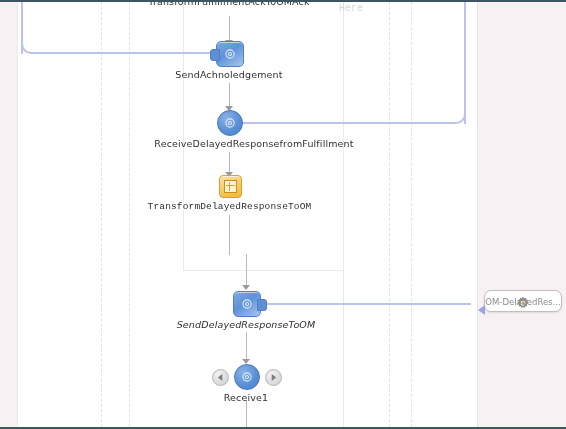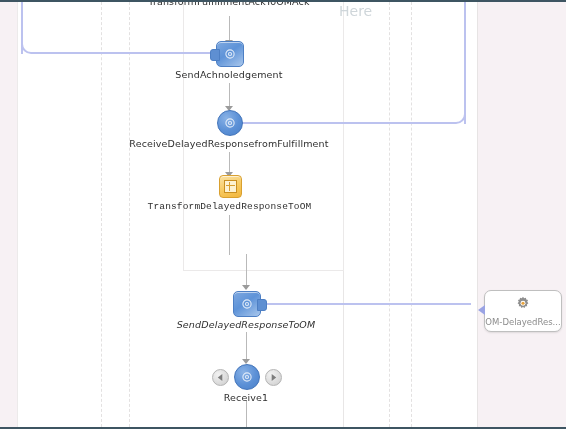--- a/index.html
+++ b/index.html
@@ -174,21 +174,21 @@
     width: 15px; height: 15px;
     border-radius: 50%;
     background: radial-gradient(circle at 35% 30%, #f2f2f2 0%, #d8d8d8 70%, #c4c4c4 100%);
     border: 1px solid #b4b4b4;
   }
   .navbtn svg { position: absolute; left: 3px; top: 3px; }
   
   .plink {
     position: absolute;
     width: 78px;
-    height: 42px;
+    height: 22px;
     background: #ffffff;
     border: 1px solid #bfbfbf;
     border-radius: 7px;
     box-shadow: 0 1px 2px rgba(0,0,0,.10);
     box-sizing: border-box;
   }
   .plink .gear { position: absolute; left: 50%; top: 4px; transform: translateX(-50%); }
   .plink .plabel {
     position: absolute;
     left: 0; right: 0; bottom: 4px;
@@ -202,23 +202,24 @@
     position: absolute;
     left: -7px; top: 14px;
     width: 0; height: 0;
     border-top: 5px solid transparent;
     border-bottom: 5px solid transparent;
     border-right: 7px solid #9aa3e4;
   }
   
   .ghost-text {
     position: absolute;
-    font-size: 14px;
+    font-size: 10px;
     color: #cfd6da;
     white-space: nowrap;
+    font-family: Liberation Mono, monospace;
   }
 </style>
 </head>
 <body>
 
 <div id="screen">
 
   <div id="canvas">
 
     <div class="vguide" style="left:83px;"></div>
@@ -280,21 +281,21 @@
       <div class="node-label" style="top:28px;">SendAchnoledgement</div>
     </div>
 
     <div class="node" style="left:199px; top:108px; width:24px;">
       <div class="receive">
         <svg class="glyph" viewBox="0 0 24 24">
           <circle cx="12" cy="12" r="9" fill="none" stroke="#dfeaf8" stroke-width="2.4"></circle>
           <circle cx="12" cy="12" r="3.4" fill="none" stroke="#dfeaf8" stroke-width="2.4"></circle>
         </svg>
       </div>
-      <div class="node-label" style="top:28px;">ReceiveDelayedResponsefromFulfillment</div>
+      <div class="node-label" style="top:28px;margin-left:25px;">ReceiveDelayedResponsefromFulfillment</div>
     </div>
 
     <div class="node" style="left:201px; top:173px; width:21px;font-family:Liberation Mono, monospace;">
       <div class="transform">
         <div class="inner"></div>
       </div>
       <div class="node-label" style="top:26px;">TransformDelayedResponseToOM</div>
     </div>
 
     <div class="node" style="left:215px; top:289px; width:26px;">

